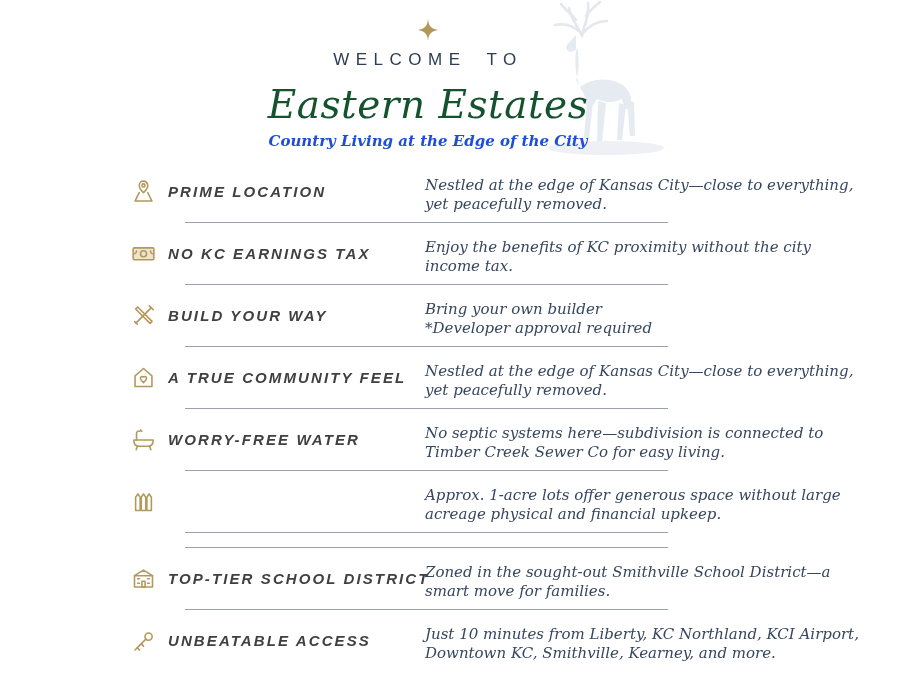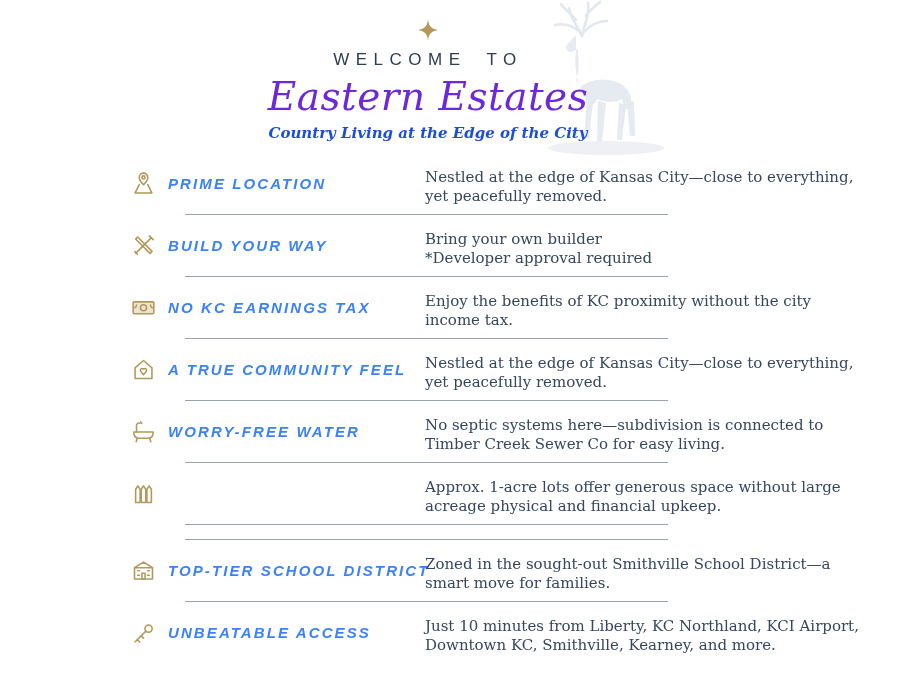--- a/index.html
+++ b/index.html
@@ -25,24 +25,24 @@
     padding-top: 18px;
   }
   .star-wrap { height: 26px; }
   .eyebrow {
     margin-top: 6px;
     font-size: 17px; font-weight: 500;
     letter-spacing: 6.5px; word-spacing: 9px;
     color: #2d3d53;
   }
   .estate-title {
-    margin-top: 4px;
+    margin-top: 12px;
     font-family: "DejaVu Serif", serif;
     font-style: italic; font-weight: 500;
-    font-size: 39px; color: #6d28d9;
+    font-size: 39px; color: #14532d;
     letter-spacing: 0.5px;
   }
   .tagline {
     margin-top: 5px;
     font-family: "DejaVu Serif", serif;
     font-style: italic; font-weight: 700;
     font-size: 15px; color: #1d4ed8;
   }
 
   
@@ -55,26 +55,27 @@
   .feature-left {
     width: 295px; flex: 0 0 295px;
     display: flex; align-items: center; gap: 11px;
     padding-top: 3px;
   }
   .icon { width: 27px; height: 27px; flex: 0 0 27px; display: flex; }
   .icon svg { width: 27px; height: 27px; }
   .feature-title {
     font-size: 15px; font-style: italic; font-weight: 700;
     letter-spacing: 2.1px;
-    color: #3b82f6;
+    color: #404040;
     white-space: nowrap;
   }
   .feature-desc {
     flex: 1;
     font-family: "DejaVu Serif", serif;
+    font-style: italic;
     font-size: 15px; line-height: 19px;
     color: #36465f;
     white-space: pre-line;
     padding-top: 1px;
   }
   .divider {
     border-top: 1.5px solid #9aa2b0;
     width: 483px;
     margin: 8px 0 14px 55px;
   }
@@ -130,56 +131,56 @@
       <div class="feature-desc">Nestled at the edge of Kansas City—close to everything, yet peacefully removed.</div>
     </div>
     <div class="divider"></div>
   </div>
 
   <div class="feature">
     <div class="feature-main">
       <div class="feature-left">
         <span class="icon">
           <svg viewBox="0 0 24 24" fill="none" stroke="#b3985c" stroke-width="1.4" stroke-linecap="round" stroke-linejoin="round">
+            <rect x="2.8" y="7" width="18.4" height="10.5" rx="1" fill="#ece4cf"></rect>
+            <circle cx="12" cy="12.2" r="2.7"></circle>
+            <path d="M5.8 9.8 a2.6 2.6 0 0 1 -1.6 2.4 M18.2 9.8 a2.6 2.6 0 0 0 1.6 2.4"></path>
+          </svg>
+        </span>
+        <span class="feature-title">NO KC EARNINGS TAX</span>
+      </div>
+      <div class="feature-desc">Enjoy the benefits of KC proximity without the city income tax.</div>
+    </div>
+    <div class="divider"></div>
+  </div>
+
+  <div class="feature">
+    <div class="feature-main">
+      <div class="feature-left">
+        <span class="icon">
+          <svg viewBox="0 0 24 24" fill="none" stroke="#b3985c" stroke-width="1.4" stroke-linecap="round" stroke-linejoin="round">
             <path d="M5 6.2 L6.8 4.4 L19.6 17.2 L17.8 19 Z"></path>
             <path d="M18.8 5.2 L5.2 18.8"></path>
             <path d="M17.2 3.4 L20.6 6.8"></path>
             <path d="M4.2 17.4 L6.6 19.8"></path>
           </svg>
         </span>
         <span class="feature-title">BUILD YOUR WAY</span>
       </div>
       <div class="feature-desc">Bring your own builder
 *Developer approval required</div>
     </div>
     <div class="divider"></div>
   </div>
 
   <div class="feature">
     <div class="feature-main">
       <div class="feature-left">
         <span class="icon">
           <svg viewBox="0 0 24 24" fill="none" stroke="#b3985c" stroke-width="1.4" stroke-linecap="round" stroke-linejoin="round">
-            <rect x="2.8" y="7" width="18.4" height="10.5" rx="1" fill="#ece4cf"></rect>
-            <circle cx="12" cy="12.2" r="2.7"></circle>
-            <path d="M5.8 9.8 a2.6 2.6 0 0 1 -1.6 2.4 M18.2 9.8 a2.6 2.6 0 0 0 1.6 2.4"></path>
-          </svg>
-        </span>
-        <span class="feature-title">NO KC EARNINGS TAX</span>
-      </div>
-      <div class="feature-desc">Enjoy the benefits of KC proximity without the city income tax.</div>
-    </div>
-    <div class="divider"></div>
-  </div>
-
-  <div class="feature">
-    <div class="feature-main">
-      <div class="feature-left">
-        <span class="icon">
-          <svg viewBox="0 0 24 24" fill="none" stroke="#b3985c" stroke-width="1.4" stroke-linecap="round" stroke-linejoin="round">
             <path d="M4.5 10.5 L12 4 L19.5 10.5 L19.5 20 L4.5 20 Z"></path>
             <path d="M12 16.5 C9.2 14.2 8.6 12.2 10 11.3 C11 10.7 12 11.6 12 11.6 C12 11.6 13 10.7 14 11.3 C15.4 12.2 14.8 14.2 12 16.5 Z"></path>
           </svg>
         </span>
         <span class="feature-title">A TRUE COMMUNITY FEEL</span>
       </div>
       <div class="feature-desc">Nestled at the edge of Kansas City—close to everything, yet peacefully removed.</div>
     </div>
     <div class="divider"></div>
   </div>

